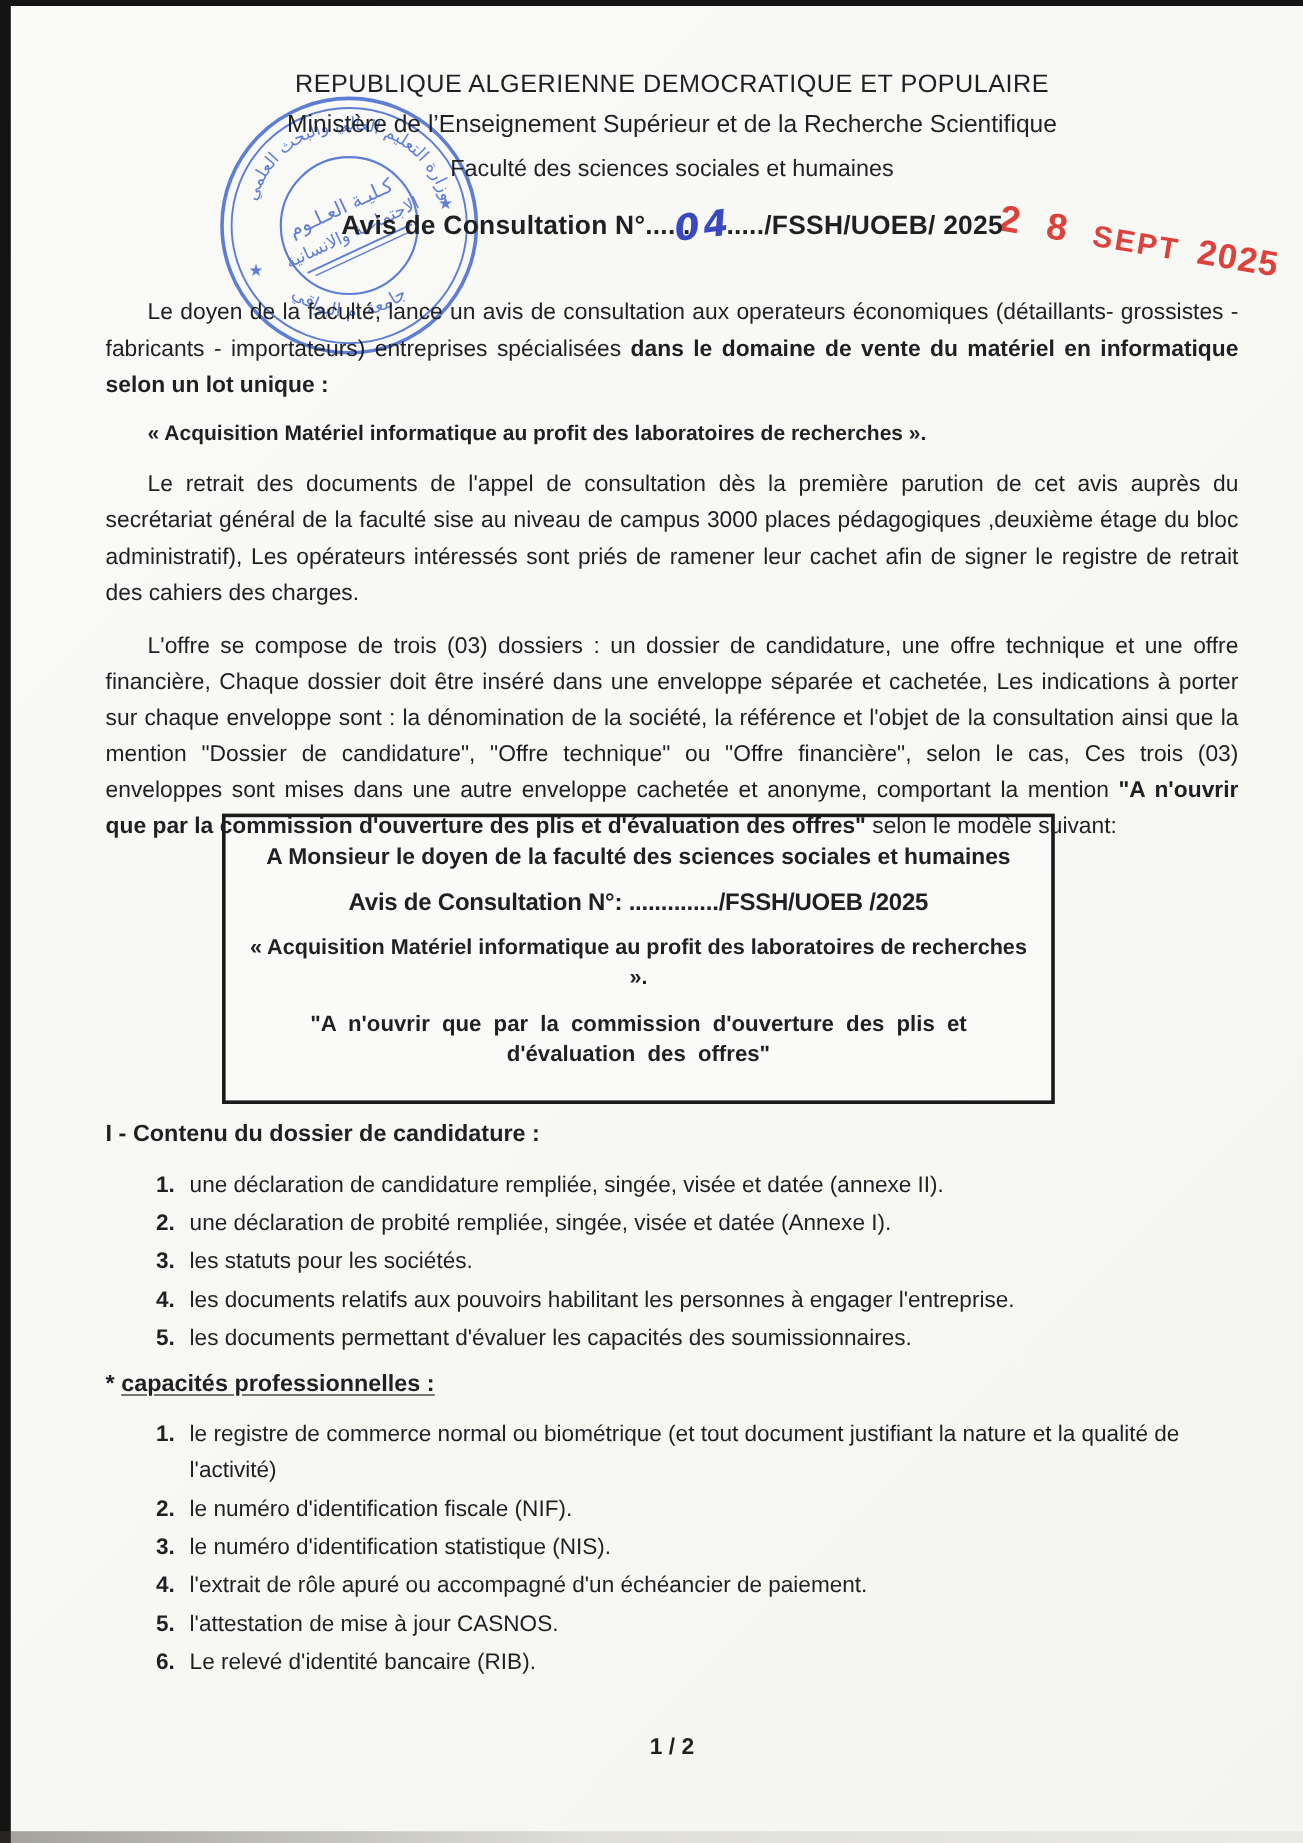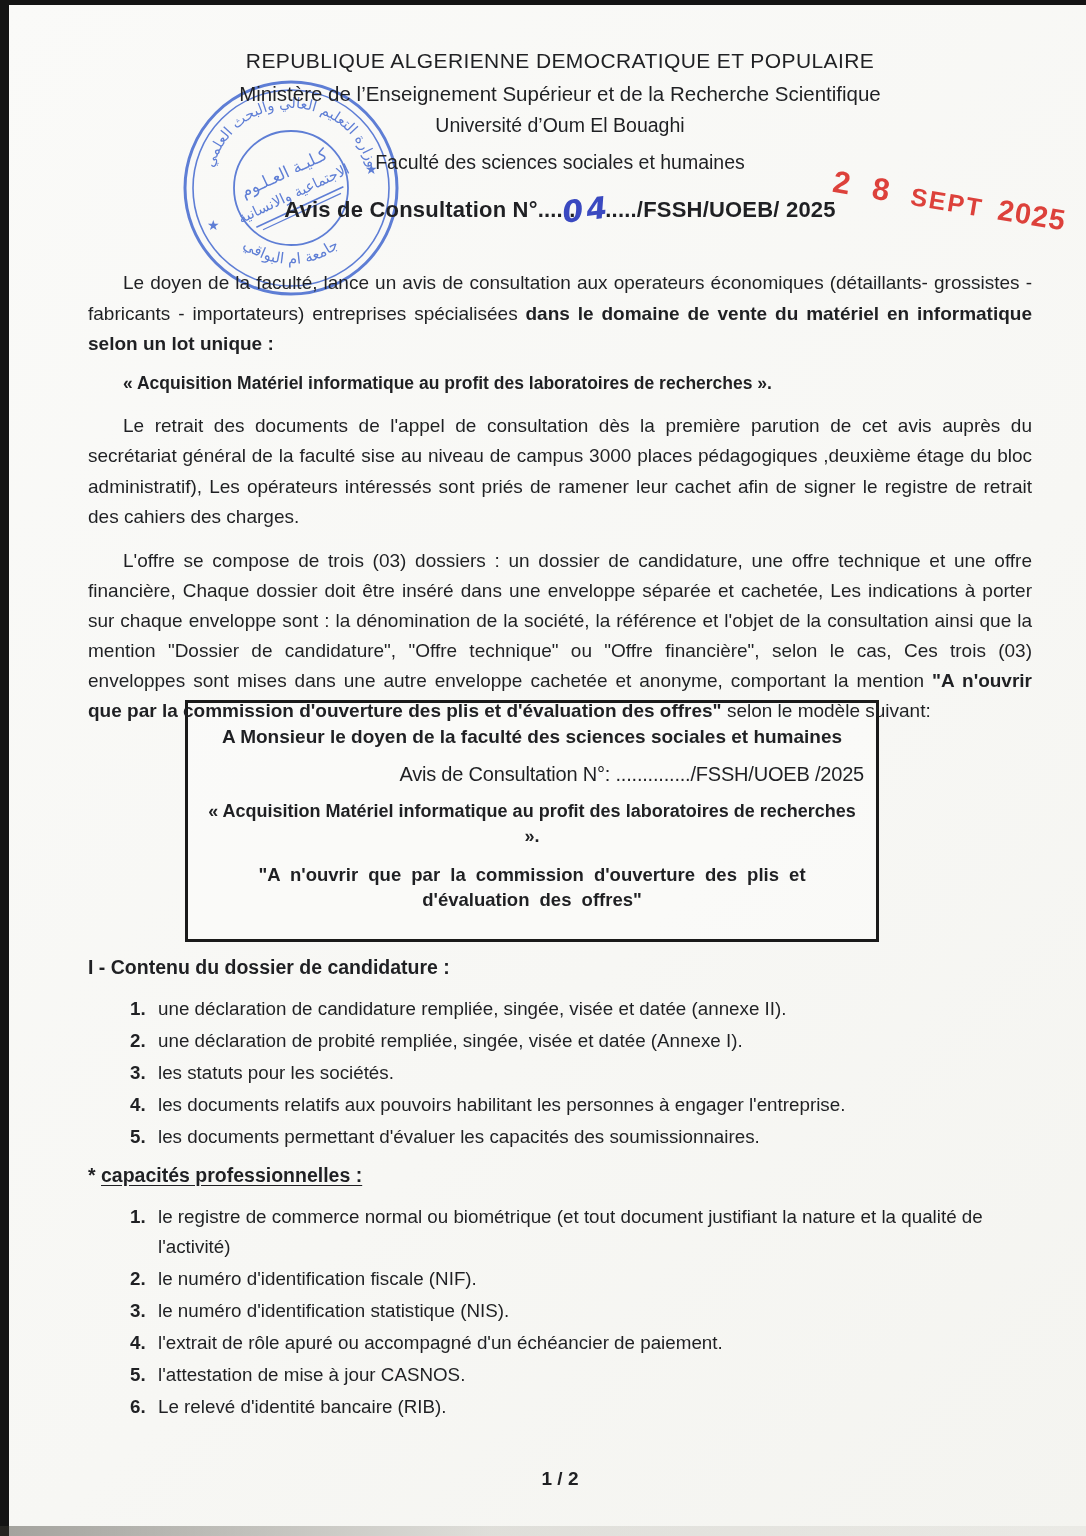--- a/index.html
+++ b/index.html
@@ -5,21 +5,21 @@
   html,body{margin:0;padding:0;background:#d9d9d9;}
   .page{
     position:relative;width:1086px;height:1536px;margin:0 auto;
     background:linear-gradient(135deg,#fafaf8 0%,#f7f7f4 60%,#f4f4f0 100%);
     font-family:"Liberation Sans",sans-serif;color:#1f2023;overflow:hidden;
   }
   .edge-left{position:absolute;left:0;top:0;width:9px;height:100%;background:#141414;}
   .edge-top{position:absolute;left:0;top:0;width:100%;height:5px;background:#141414;}
   .edge-bottom{position:absolute;left:0;bottom:0;width:100%;height:10px;
     background:linear-gradient(to right,rgba(60,58,50,.45),rgba(120,116,104,.18) 45%,rgba(150,146,134,.10));}
-  .content{position:absolute;left:88px;top:40px;width:944px;}
+  .content{position:absolute;left:88px;top:50px;width:944px;}
   
   .hdr{text-align:center;}
   .hdr-l1{font-size:21px;letter-spacing:.4px;margin:8px 0 0;line-height:26px;}
   .hdr-l2{font-size:20.5px;margin:7px 0 0;line-height:26px;}
   .hdr-l3{font-size:19.5px;margin:6px 0 0;line-height:25px;}
   .hdr-l4{font-size:19.5px;margin:12px 0 0;line-height:25px;}
   .hdr-l5{font-size:19.5px;margin:11px 0 0;line-height:25px;}
   .u{text-decoration:underline;text-underline-offset:3px;}
   .doc-title{font-size:22px;font-weight:bold;margin:18px 0 0;line-height:28px;letter-spacing:.2px;}
   .hand-number{
@@ -43,21 +43,21 @@
   .para.p2{margin-top:14px;}
   .para.p3{margin-top:13px;line-height:30px;}
   .b{font-weight:bold;}
   .catch-line{font-size:17.5px;font-weight:bold;margin:9px 0 0 35px;line-height:28px;}
   
   .model-box{
     margin:-26px 0 0 97px;width:694px;box-sizing:border-box;border:3px solid #1a1a1a;
     background:rgba(255,255,255,.35);text-align:center;padding:15px 12px 27px;
   }
   .box-l1{font-size:19px;font-weight:bold;margin:6px 0 0;line-height:26px;}
-  .box-l2{font-size:20px;font-weight:normal;margin:11px 0 0;line-height:26px;letter-spacing:-.2px;text-align:right;}
+  .box-l2{font-size:20px;font-weight:bold;margin:11px 0 0;line-height:26px;letter-spacing:-.2px;}
   .box-l3{font-size:18px;font-weight:bold;margin:12px 0 0;line-height:25px;}
   .box-l4{font-size:18.5px;font-weight:bold;margin:13px 0 0;line-height:25px;word-spacing:5px;}
   
   .sect-heading{font-size:19.5px;font-weight:bold;margin:12px 0 0;line-height:26px;}
   .sect-heading.cap{margin-top:10px;}
   .doc-list{list-style:none;margin:14px 0 0;padding:0 0 0 42px;}
   .doc-list-item{display:flex;font-size:18.8px;line-height:30px;margin:0 0 2px;}
   .doc-list-item .num{font-weight:bold;flex:none;width:28px;}
   .doc-list-item .txt{flex:1;}
   .page-number{font-size:19px;font-weight:bold;text-align:center;margin:46px 0 0;}
@@ -101,21 +101,20 @@
   <div class="date-stamp">
     <span class="d">2 8</span>
     <span class="m">SEPT</span>
     <span class="y">2025</span>
   </div>
 
   <div class="content">
     <div class="hdr">
       <div class="hdr-l1">REPUBLIQUE ALGERIENNE DEMOCRATIQUE ET POPULAIRE</div>
       <div class="hdr-l2">Ministère de l’Enseignement Supérieur et de la Recherche Scientifique</div>
-      <div class="hdr-l3">Université d’Oum El Bouaghi</div>
       <div class="hdr-l4">Faculté des sciences sociales et humaines</div>
       <div class="doc-title"><span>Avis de Consultation N°......</span><span class="hand-number">04</span><span>...../FSSH/UOEB/ 2025</span></div>
     </div>
 
     <p class="para p1"><span>Le doyen de la faculté, lance un avis de consultation aux  operateurs économiques (détaillants- grossistes -fabricants - importateurs) entreprises spécialisées </span><span class="b">dans le domaine de vente du matériel  en informatique selon un lot unique :</span></p>
     <div class="catch-line">« Acquisition Matériel informatique au profit  des laboratoires de recherches ».</div>
     <p class="para p2">Le retrait des documents de l'appel de consultation dès la première parution de cet avis  auprès du secrétariat  général de la faculté sise au niveau de campus 3000 places pédagogiques ,deuxième étage du bloc administratif), Les opérateurs intéressés sont priés de ramener leur cachet afin de signer le registre de retrait des cahiers des charges.</p>
     <p class="para p3"><span>L'offre se compose de trois (03) dossiers : un dossier de candidature, une offre technique et une offre financière, Chaque dossier doit être inséré dans une enveloppe séparée et cachetée, Les indications à porter sur chaque enveloppe sont : la dénomination de la société, la référence et l'objet de la consultation ainsi que la mention "Dossier de candidature", "Offre technique" ou "Offre financière", selon le  cas, Ces trois (03) enveloppes sont mises dans une autre enveloppe cachetée et anonyme, comportant la mention </span><span class="b">"A n'ouvrir que par  la  commission  d'ouverture  des  plis  et  d'évaluation  des  offres"</span><span> selon le modèle suivant:</span></p>
 
     <div class="model-box">

